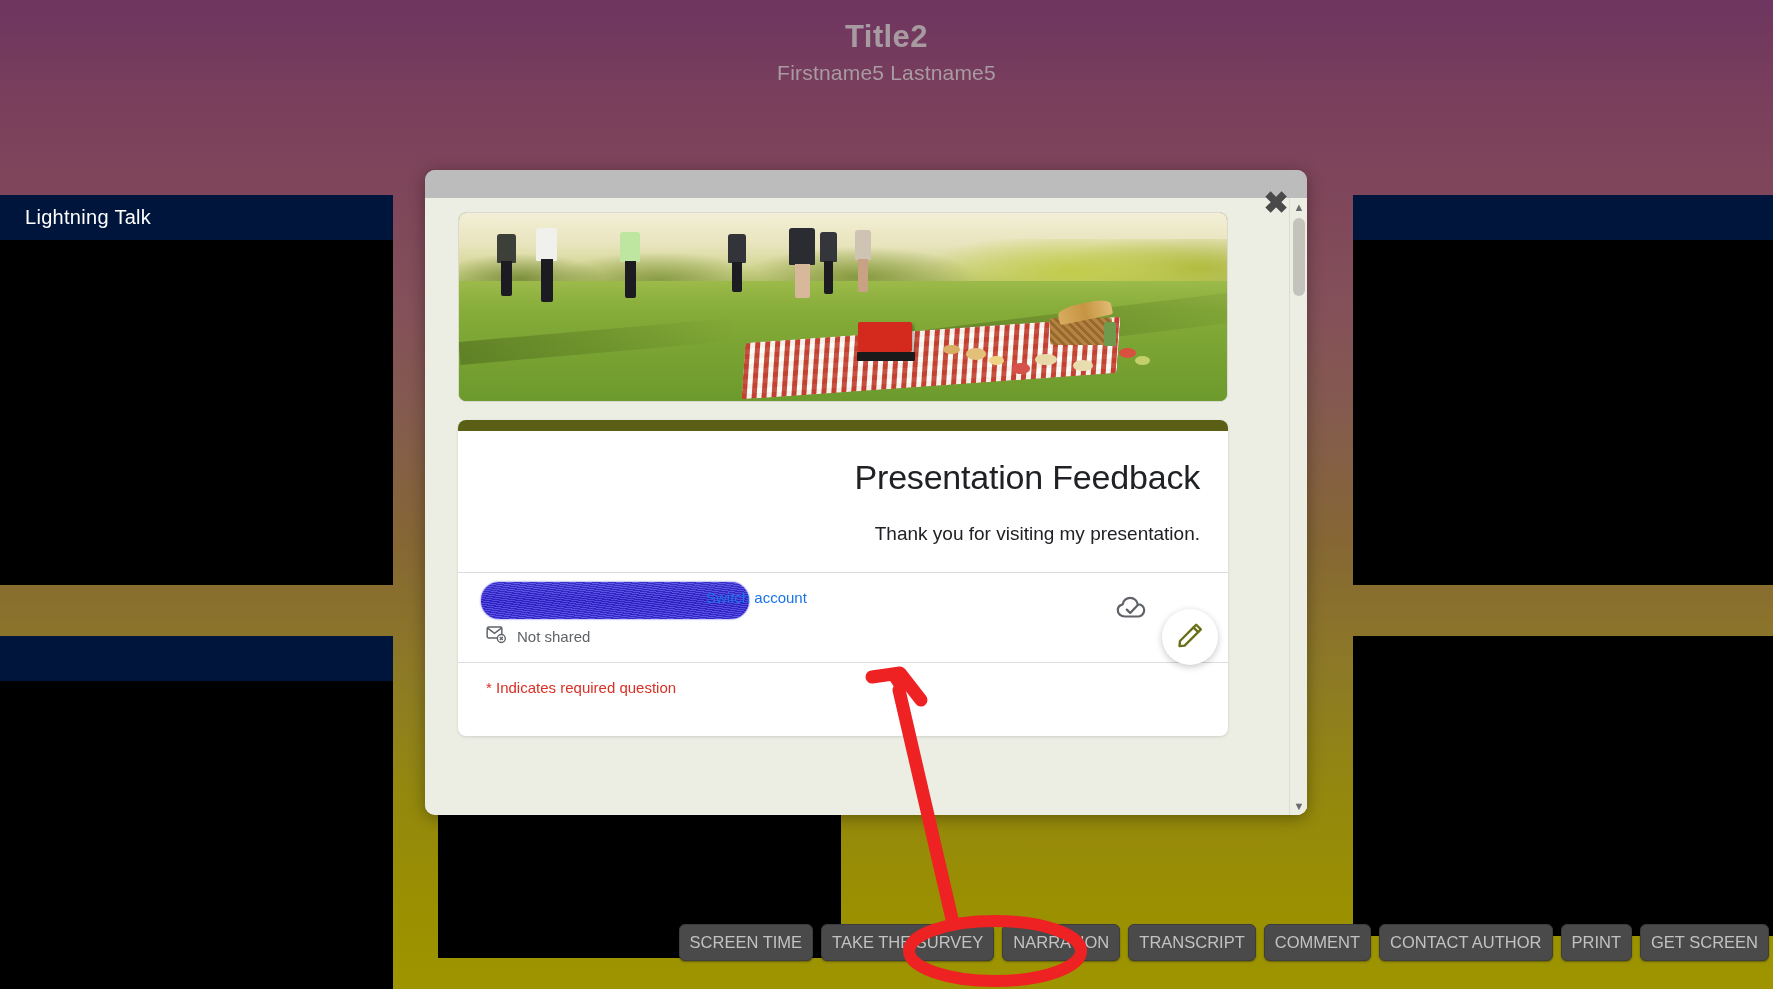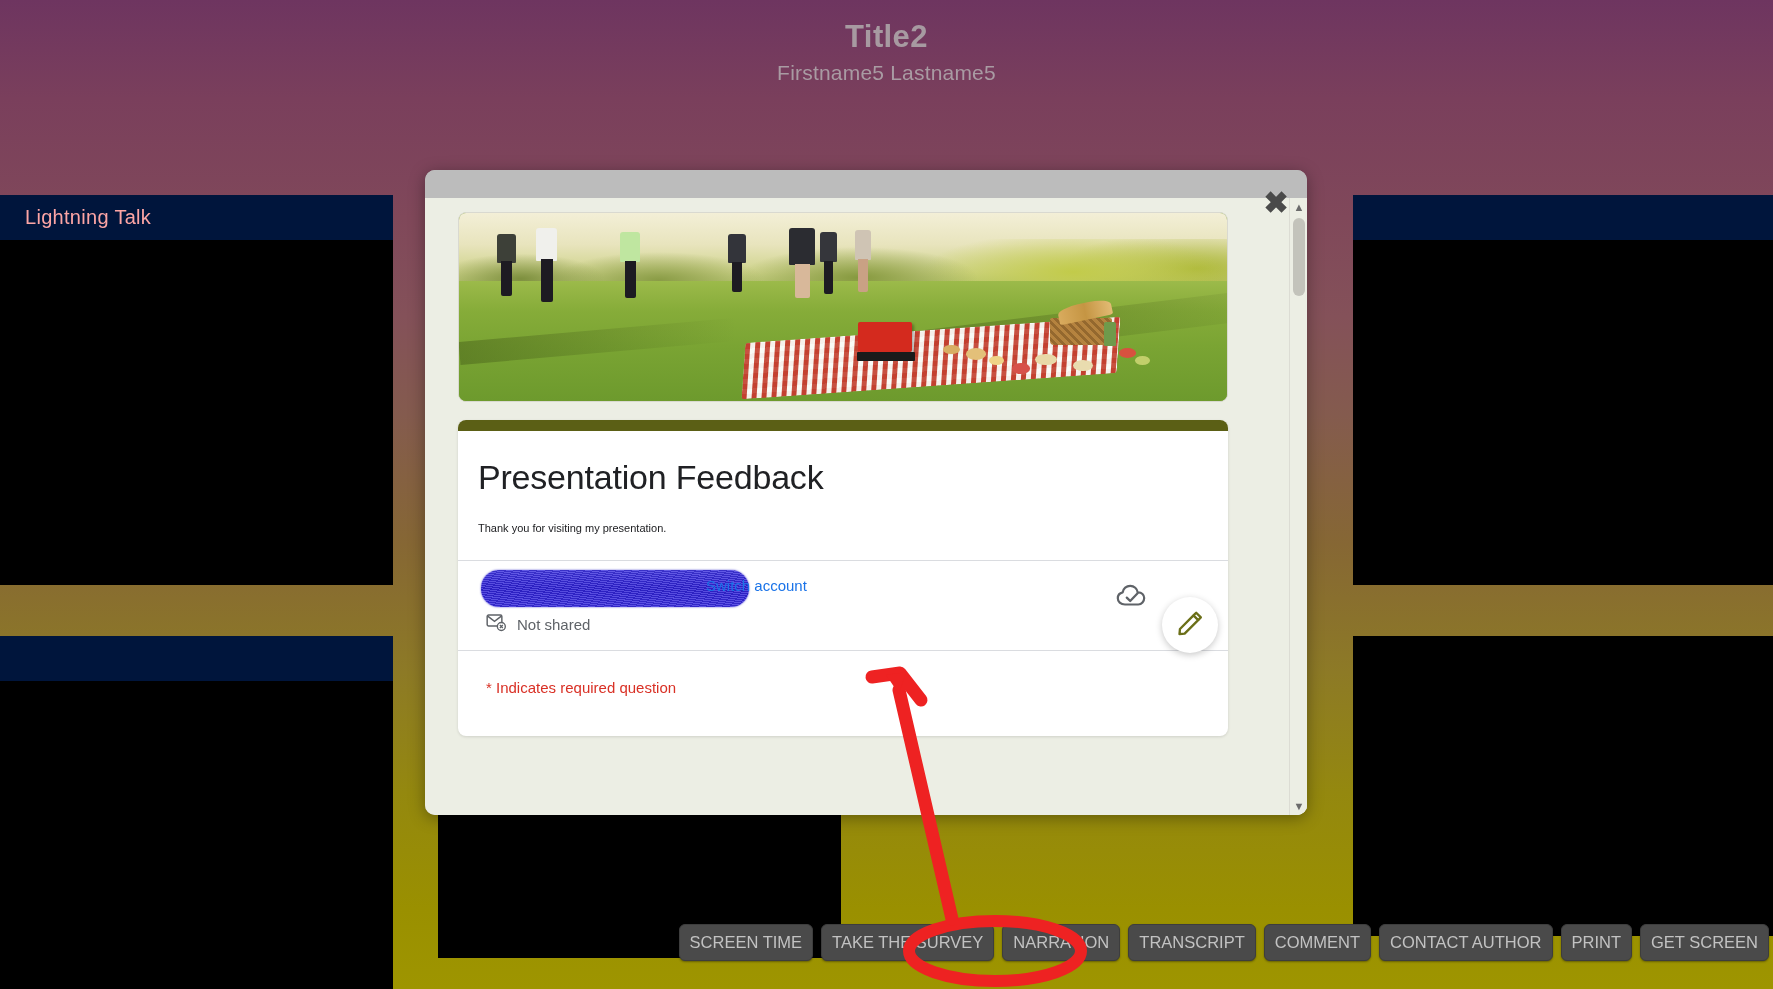--- a/index.html
+++ b/index.html
@@ -64,21 +64,21 @@
     top: 0;
     width: 100%;
     height: 45px;
     background: #00153c;
   }
   .panel-bar-label {
     position: absolute;
     left: 25px;
     top: 11px;
     font-size: 20px;
-    color: #fca5a5;
+    color: #ffffff;
     letter-spacing: .3px;
     white-space: nowrap;
   }
 
   #panel-tl { left: 0;    top: 195px; width: 393px; height: 390px; }
   #panel-bl { left: 0;    top: 636px; width: 393px; height: 353px; }
   #panel-tr { left: 1353px; top: 195px; width: 420px; height: 390px; }
   #panel-br { left: 1353px; top: 636px; width: 420px; height: 300px; }
   #panel-bc { left: 438px; top: 808px; width: 403px; height: 150px; }
 
@@ -257,31 +257,31 @@
     width: 770px;
     background: #fff;
     border-radius: 8px;
     overflow: hidden;
     box-shadow: 0 1px 3px rgba(0,0,0,.12);
   }
   #card-accent {
     height: 11px;
     background: #5b5f15;
   }
-  #card-inner { padding: 26px 28px 0 20px; }
+  #card-inner { padding: 26px 28px 0 28px; text-align: right; }
   #form-title {
     font-size: 34px;
     font-weight: normal;
     color: #202124;
     line-height: 1.2;
     letter-spacing: -.2px;
     margin-bottom: 22px;
   }
   .form-para {
-    font-size: 11px;
+    font-size: 19px;
     color: #202124;
     line-height: 1.47;
     margin-bottom: 20px;
     max-width: 716px;
   }
   .form-para:last-of-type { margin-bottom: 24px; }
 
   #account-row {
     border-top: 1px solid #dadce0;
     padding: 16px 28px 14px 28px;
@@ -345,21 +345,21 @@
     box-shadow: 0 2px 7px rgba(0,0,0,.22);
     display: flex;
     align-items: center;
     justify-content: center;
     cursor: pointer;
     z-index: 12;
   }
 
   #required-row {
     border-top: 1px solid #dadce0;
-    padding: 28px 28px 40px 28px;
+    padding: 16px 28px 40px 28px;
   }
   #required-note {
     font-size: 15px;
     color: #d93025;
   }
 
   
   #toolbar {
     position: absolute;
     right: 4px;

